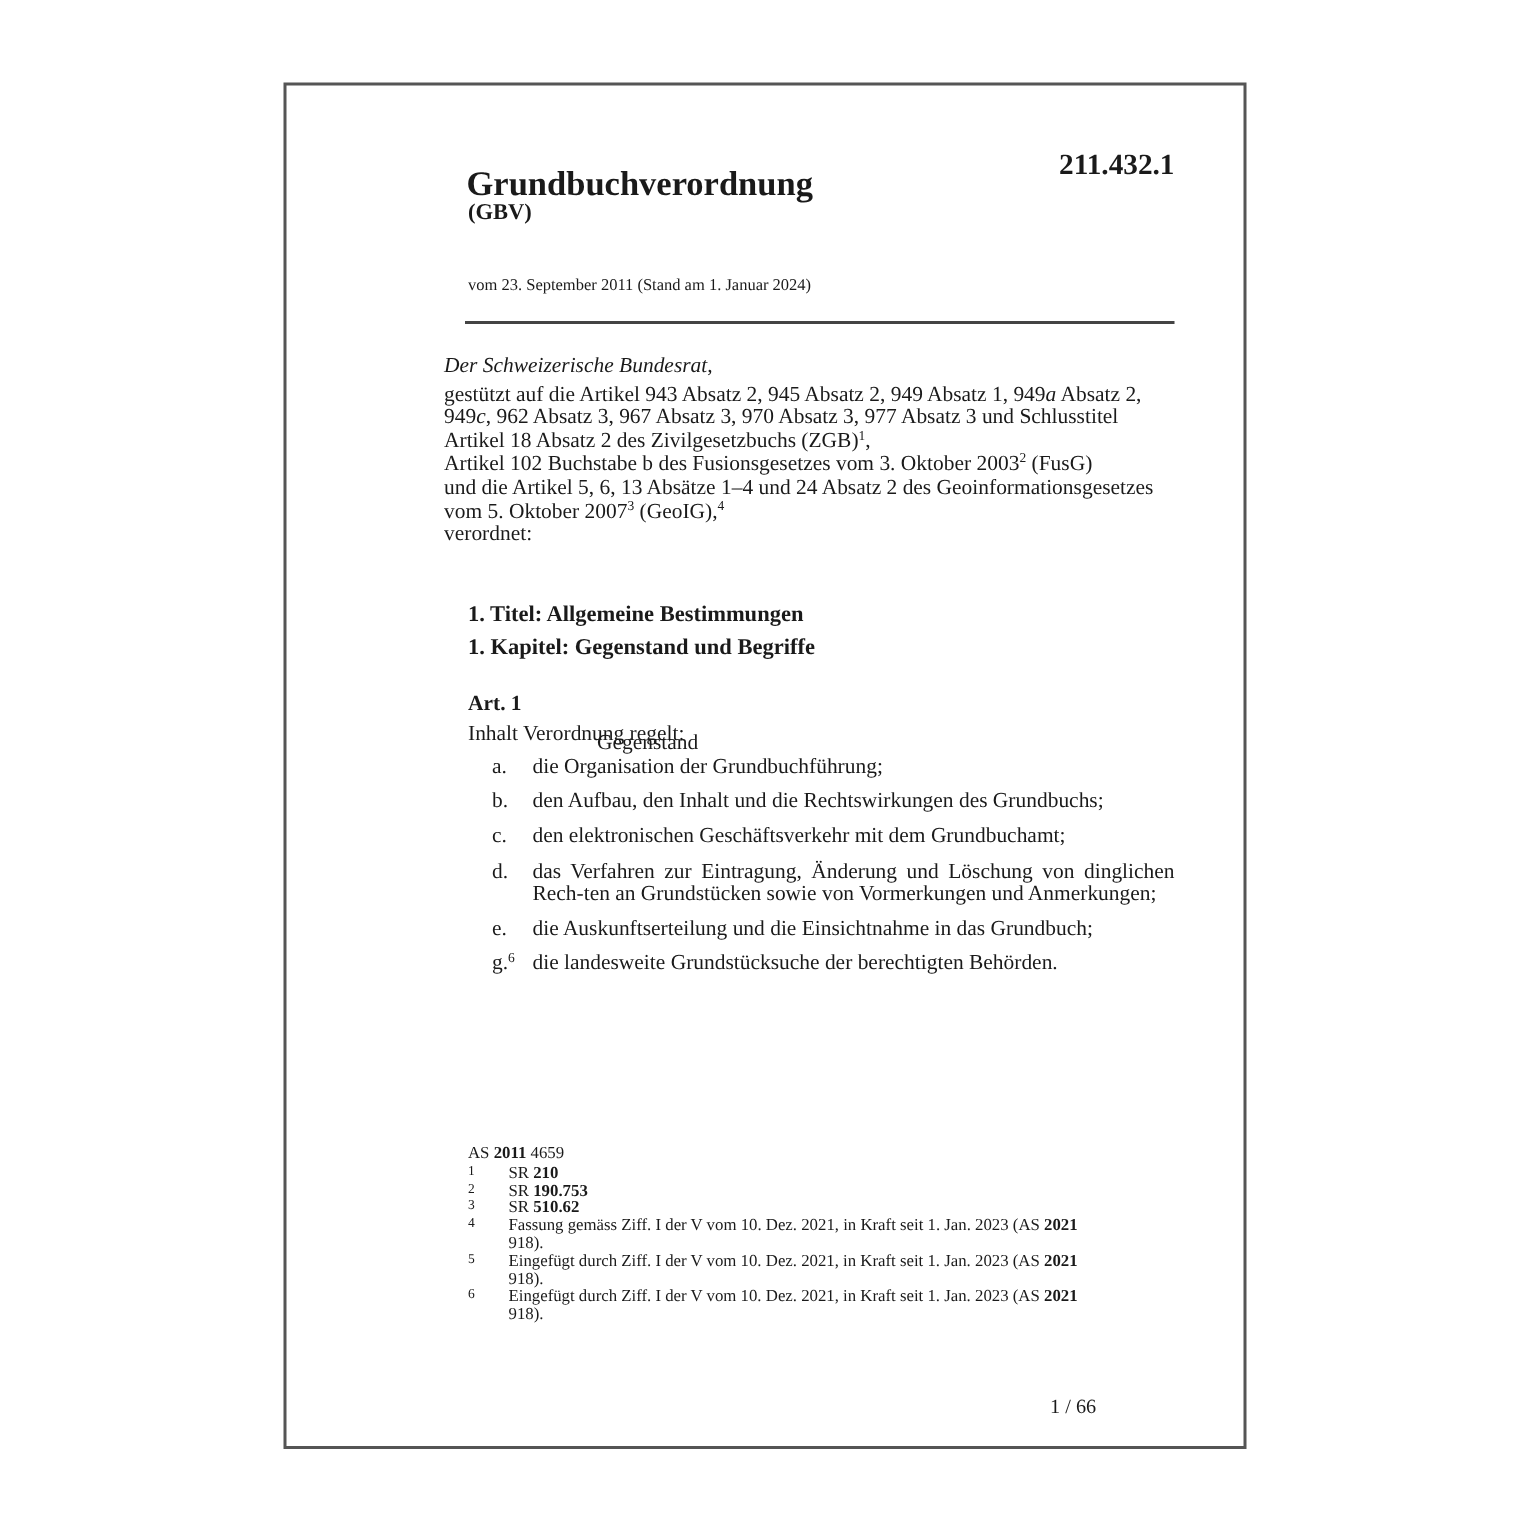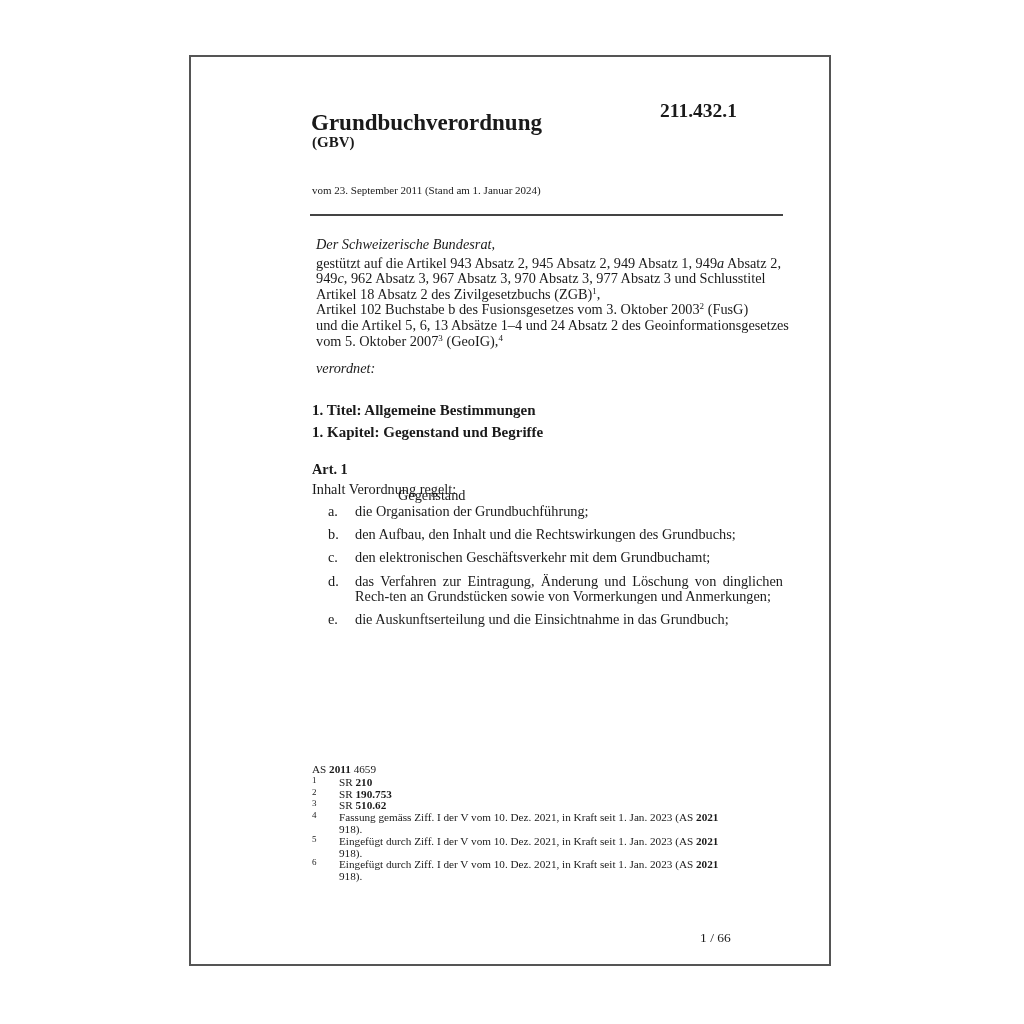--- a/index.html
+++ b/index.html
@@ -31,48 +31,47 @@
       left: 311px; top: 110px;
       font-size: 23px; font-weight: bold;
       white-space: nowrap;
     }
     .doc-abbr {
       left: 312px; top: 134px;
       font-size: 15px; font-weight: bold;
     }
     .sr-number {
       left: 660px; top: 100px;
-      width: 123px; text-align: left;
+      width: 123px; text-align: right;
       font-size: 19.5px; font-weight: bold;
     }
     .doc-date {
       left: 312px; top: 184px;
       font-size: 11px;
       white-space: nowrap;
     }
     .title-rule {
       left: 310px; top: 214px;
       width: 473px; height: 0;
       border-top: 2px solid #444444;
     }
 
     .preamble {
-      left: 316px; top: 237px;
+      left: 296px; top: 237px;
       width: 475px;
       font-size: 14.3px;
       line-height: 15.6px;
     }
     .preamble .issuer {
       font-style: italic;
       margin-bottom: 3px;
     }
     .preamble .basis-line { white-space: nowrap; }
     .preamble .decrees {
-      font-style: italic;
-      margin-top: 12px;
+      margin-top: 0;
     }
     sup {
       font-size: 9px;
       vertical-align: 5px;
       line-height: 0;
     }
 
     .heading-title {
       left: 312px; top: 402px;
       font-size: 15px; font-weight: bold;
@@ -172,20 +171,21 @@
 <div class="abs art-number">Art. 1</div>
 <div class="abs art-subject">Gegenstand</div>
 <div class="abs art-intro">Inhalt Verordnung regelt:</div>
 
 <ul class="abs art-list" id="art-list">
     <li><span class="marker"><span>a.</span></span><span>die Organisation der Grundbuchführung;</span></li>
     <li><span class="marker"><span>b.</span></span><span>den Aufbau, den Inhalt und die Rechtswirkungen des Grundbuchs;</span></li>
     <li><span class="marker"><span>c.</span></span><span>den elektronischen Geschäftsverkehr mit dem Grundbuchamt;</span></li>
     <li><span class="marker"><span>d.</span></span><span>das Verfahren zur Eintragung, Änderung und Löschung von dinglichen Rech-ten an Grundstücken sowie von Vormerkungen und Anmerkungen;</span></li>
     <li><span class="marker"><span>e.</span></span><span>die Auskunftserteilung und die Einsichtnahme in das Grundbuch;</span></li>
+    <li><span class="marker"><span>g.</span><sup>6</sup></span><span>die landesweite Grundstücksuche der berechtigten Behörden.</span></li>
   </ul>
 
 <div class="abs footnotes">
   <div class="as-ref">
     <span>AS </span><b>2011</b><span> 4659</span>
   </div>
   <div id="fn-list">
       <div class="fn"><span class="fn-num">1</span><span>SR </span><b>210</b><span></span></div>
       <div class="fn"><span class="fn-num">2</span><span>SR </span><b>190.753</b><span></span></div>
       <div class="fn"><span class="fn-num">3</span><span>SR </span><b>510.62</b><span></span></div>

